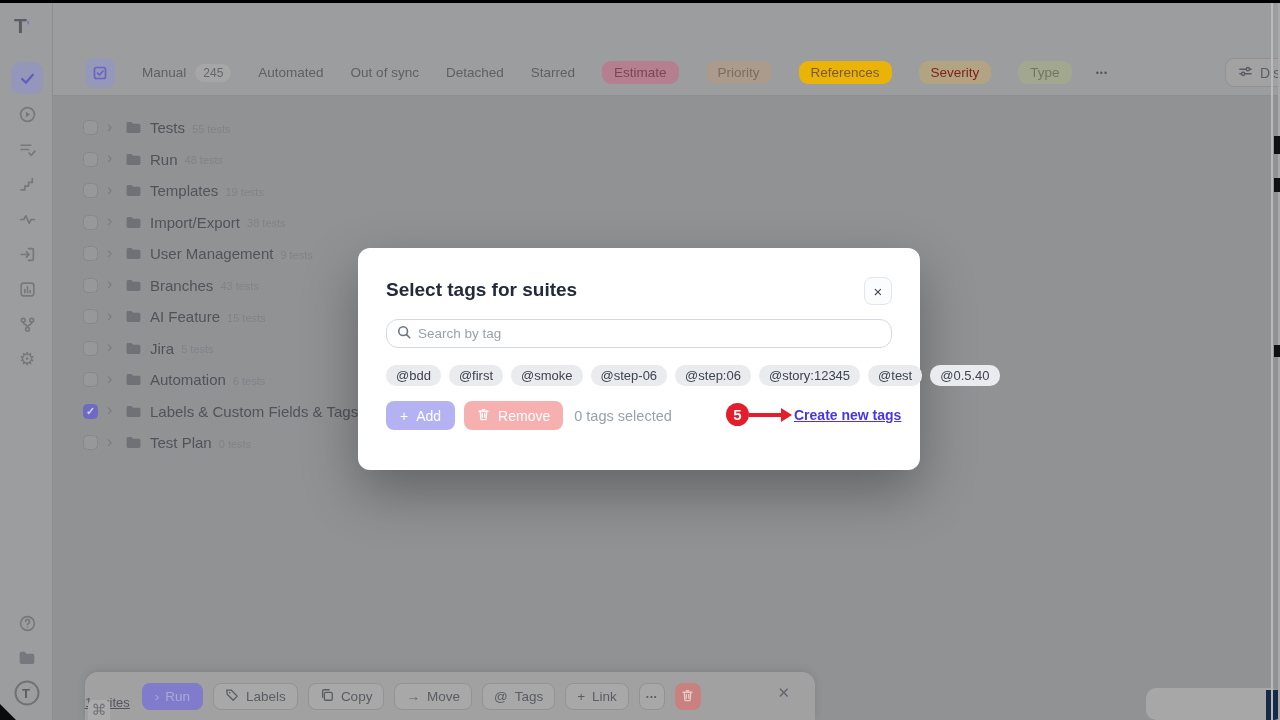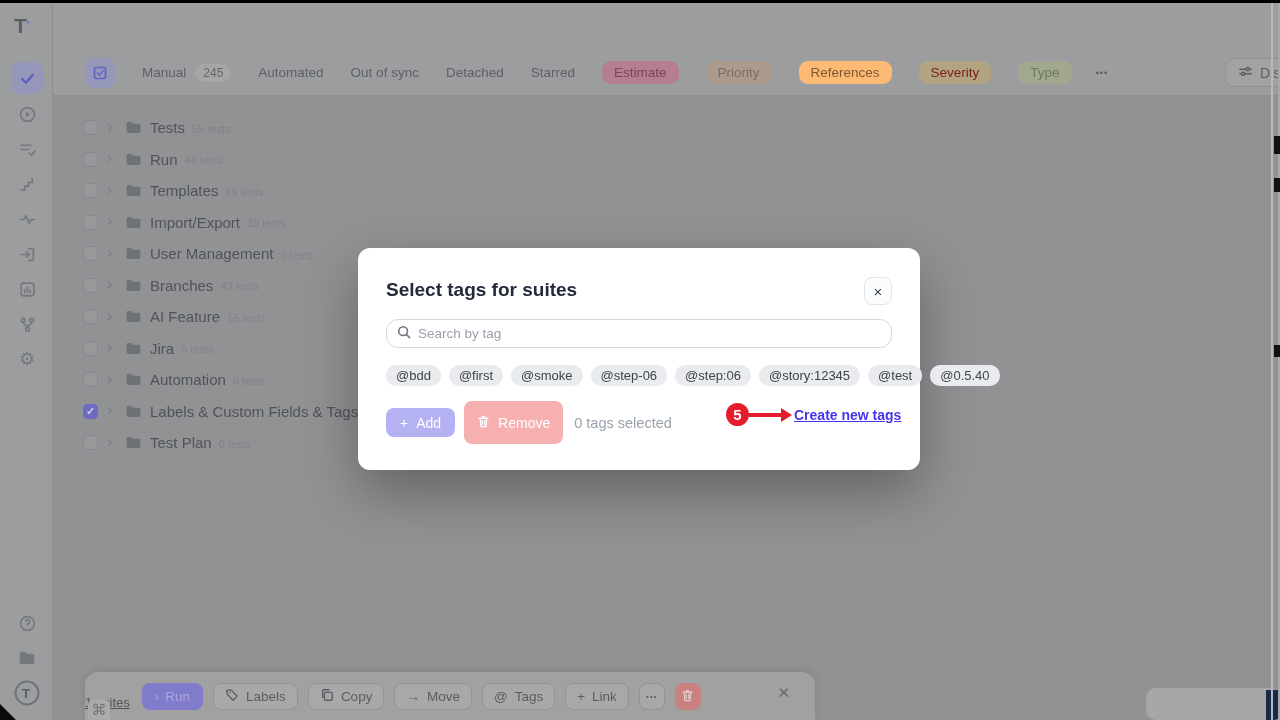--- a/index.html
+++ b/index.html
@@ -103,21 +103,21 @@
   #tag-search { position:absolute; left:28px; top:71px; width:506px; height:29px; border:1px solid #d5d9df;
                 border-radius:12px; display:flex; align-items:center; padding:0 10px; gap:7px; color:#8d949f; }
   #tag-search input { border:none; outline:none; font-size:13.5px; color:#4a5160; width:440px; background:transparent;
                       font-family:"Liberation Sans", sans-serif; }
   #tag-search input::placeholder { color:#9aa1ab; }
   #tag-list { position:absolute; left:28px; top:117px; display:flex; gap:8px; }
   .tagpill { background:#e9ebee; color:#3e4450; font-size:13px; padding:3px 10px; border-radius:10px; cursor:pointer; white-space:nowrap; }
   #modal-actions { position:absolute; left:28px; top:153px; display:flex; align-items:center; }
   #add-btn { background:#b4b2f2; color:#fff; border:none; border-radius:8px; height:29px; padding:0 14px;
              font-size:14px; display:flex; align-items:center; gap:8px; cursor:pointer; font-family:"Liberation Sans", sans-serif;}
-  #remove-btn { background:#f6b0af; color:#fff; border:none; border-radius:8px; height:43px; padding:0 13px;
+  #remove-btn { background:#f6b0af; color:#fff; border:none; border-radius:8px; height:29px; padding:0 13px;
                 font-size:14px; display:flex; align-items:center; gap:8px; margin-left:9px; cursor:pointer;
                 font-family:"Liberation Sans", sans-serif;}
   #sel-count { font-size:14.5px; color:#9aa1ab; margin-left:11px; }
 
   
   #annot { position:absolute; left:368px; top:155px; display:flex; align-items:center; z-index:60; }
   #annot-num { width:23px; height:23px; border-radius:50%; background:#e51c2c; color:#fff; font-weight:bold;
                font-size:15px; display:flex; align-items:center; justify-content:center; }
   #annot-line { width:32px; height:4px; background:#e51c2c; }
   #annot-head { width:0; height:0; border-left:11px solid #e51c2c; border-top:7px solid transparent;
@@ -298,21 +298,21 @@
       <span>Out of sync</span>
     </span>
   <span class="ftab">
       <span>Detached</span>
     </span>
   <span class="ftab">
       <span>Starred</span>
     </span>
   <span class="fbadge" style="background: rgb(181, 127, 144); color: rgb(124, 68, 88);">Estimate</span>
   <span class="fbadge" style="background: rgb(170, 155, 140); color: rgb(124, 110, 95);">Priority</span>
-  <span class="fbadge" style="background: #fdba74; color: rgb(125, 89, 49);">References</span>
+  <span class="fbadge" style="background: #eab308; color: rgb(125, 89, 49);">References</span>
   <span class="fbadge" style="background: rgb(178, 164, 131); color: #7f1d1d;">Severity</span>
   <span class="fbadge" style="background: rgb(162, 168, 143); color: rgb(110, 121, 97);">Type</span>
   <span id="filter-more" style="font-size:9px">•••</span>
   <button class="ghost-btn" id="display-btn">
     <span>
       <svg width="15" height="15" viewBox="0 0 16 16" fill="none" stroke="currentColor" stroke-width="1.6" stroke-linecap="round">
           <path d="M2 5.5 h12 M2 10.5 h12"></path>
           <circle cx="10.5" cy="5.5" r="1.7" fill="#a2a2a3"></circle>
           <circle cx="5.5" cy="10.5" r="1.7" fill="#a2a2a3"></circle>
         </svg></span>

